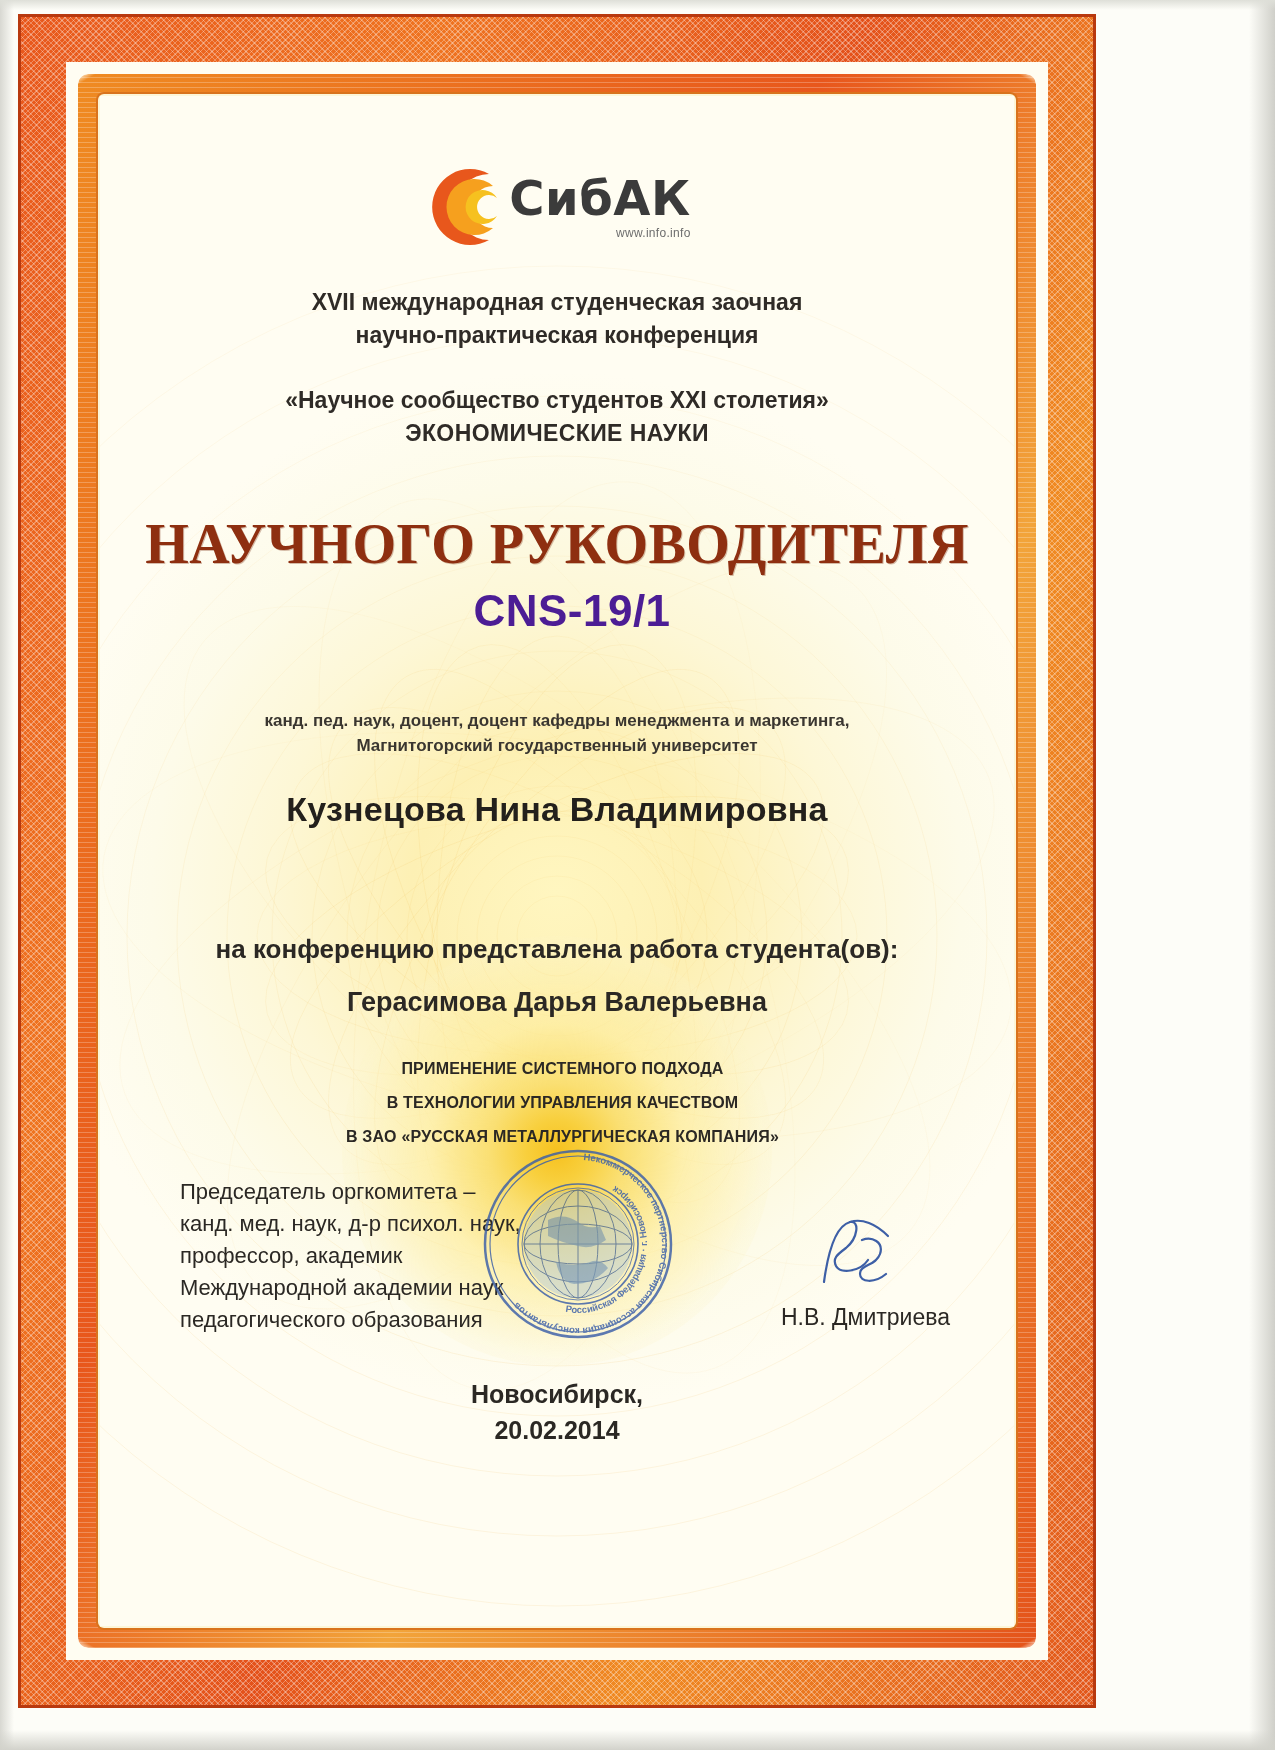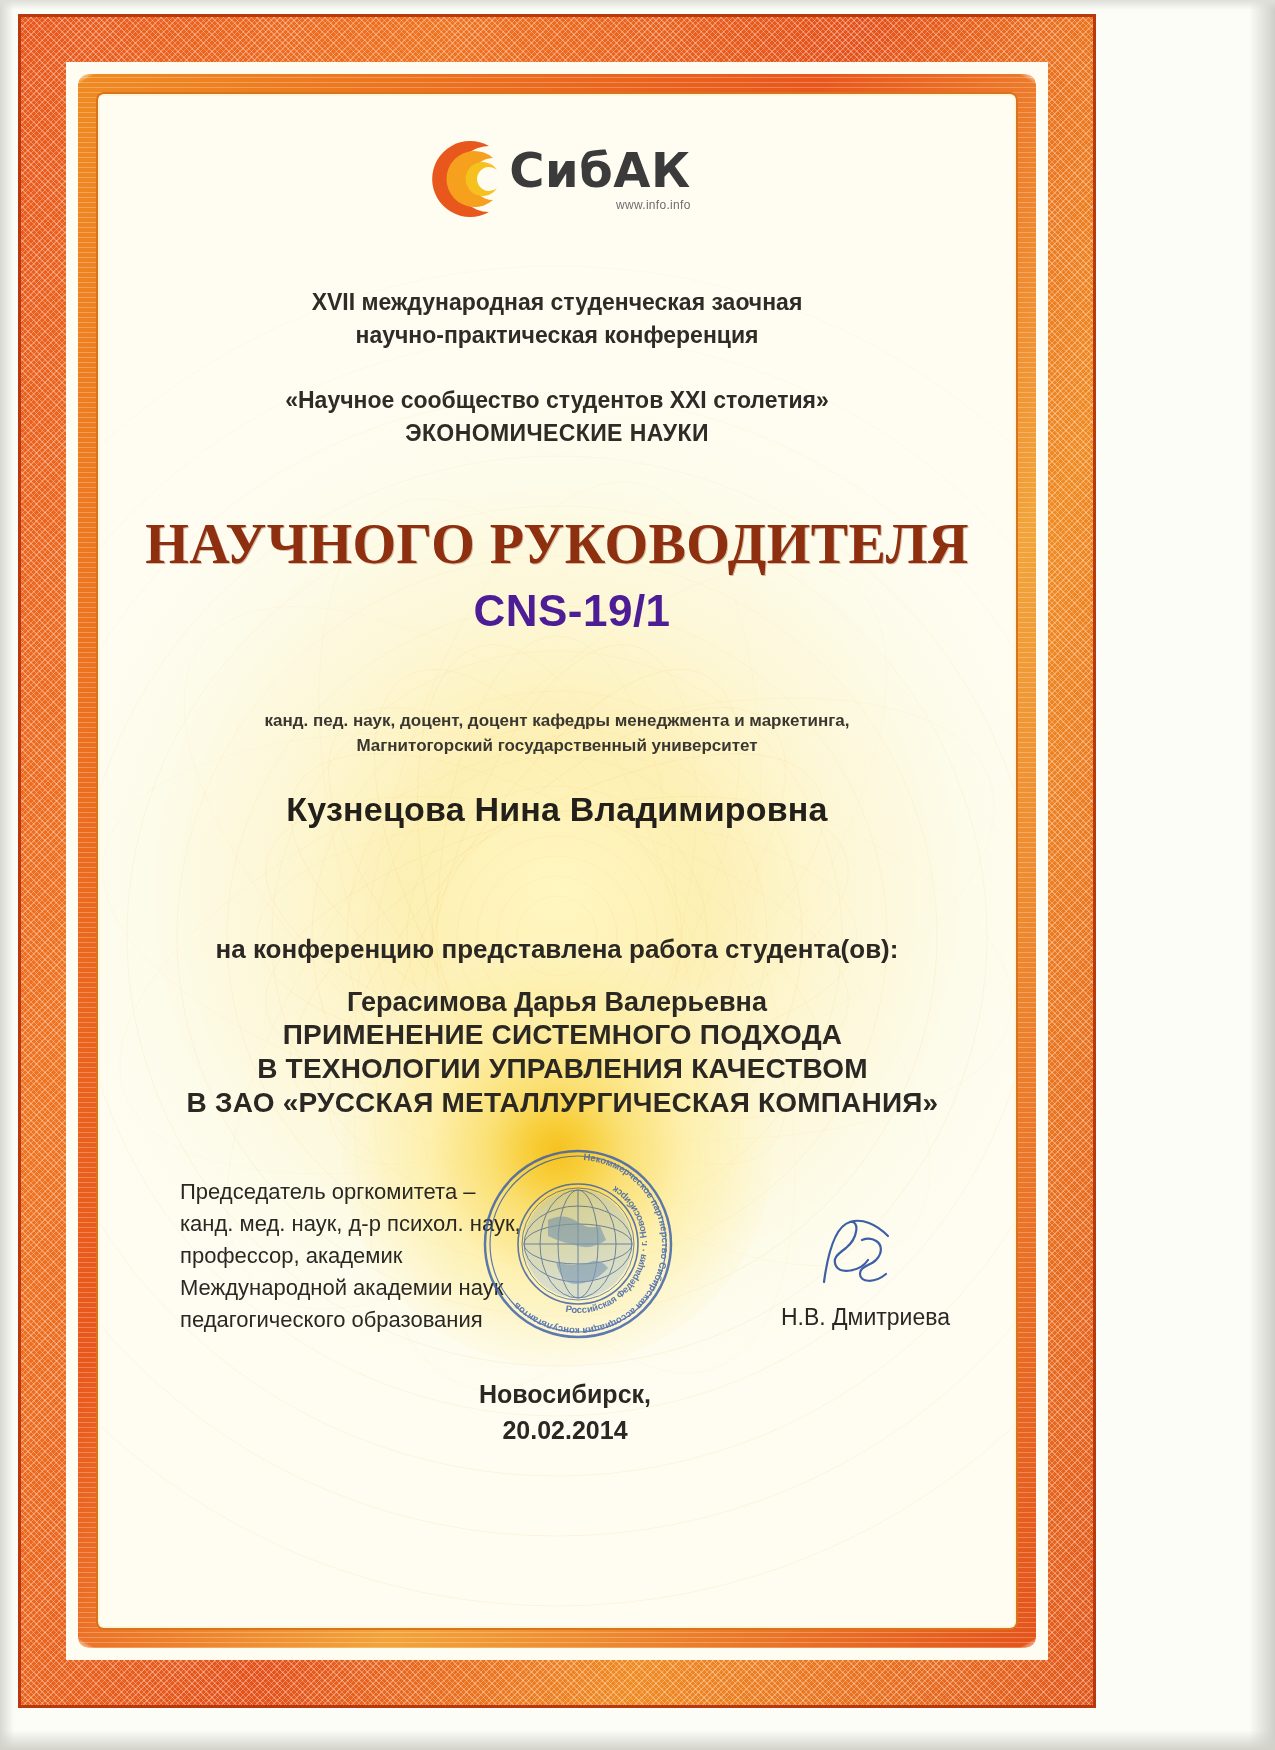--- a/index.html
+++ b/index.html
@@ -115,21 +115,21 @@
     top: 96px;
     width: 914px;
     height: 1530px;
     text-align: center;
     color: #2d2a26;
   }
 
   
   #logo-block {
     position: absolute;
-    top: 40px;
+    top: 68px;
     left: 0;
     width: 914px;
     display: flex;
     align-items: center;
     justify-content: center;
     gap: 0;
   }
   #logo-mark { position: relative; width: 86px; height: 86px; }
   #logo-text-wrap { text-align: left; }
   #logo-wordmark {
@@ -241,23 +241,24 @@
     color: #2b2824;
   }
   #student-name {
     margin-top: 22px;
     font-family: "Liberation Sans", sans-serif;
     font-weight: bold;
     font-size: 27px;
     color: #2b2824;
   }
   #work-title {
-    font-family: "Liberation Sans", sans-serif;
-    font-weight: bold;
-    font-size: 28px;
+    margin-top: 34px;
+    font-family: "Liberation Sans", sans-serif;
+    font-weight: bold;
+    font-size: 16px;
     line-height: 34px;
     color: #2b2824;
     letter-spacing: 0.2px;
     padding-left: 11px;
   }
 
   
   #signature-section {
     position: absolute;
     top: 1080px;
@@ -305,21 +306,20 @@
   #place-date {
     position: absolute;
     top: 1280px;
     left: 0;
     width: 914px;
     font-family: "Liberation Sans", sans-serif;
     font-weight: bold;
     font-size: 25px;
     line-height: 36px;
     color: #2b2824;
-    margin-left: 8px;
   }
 </style>
 </head>
 <body>
 
 <div id="certificate-page">
 
   <div class="scan-edge left"></div>
   <div class="scan-edge right"></div>
   <div class="scan-edge top"></div>

